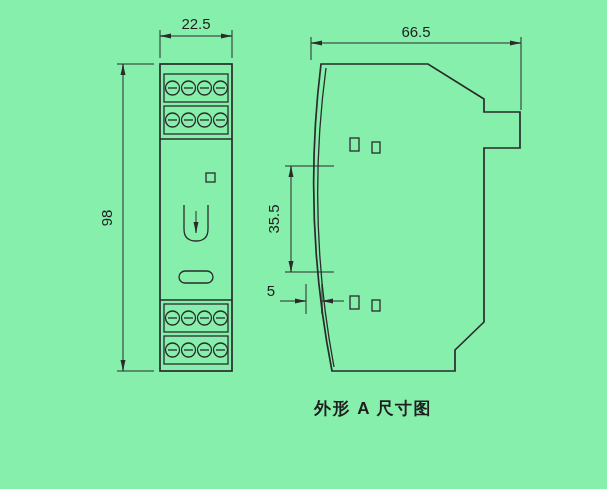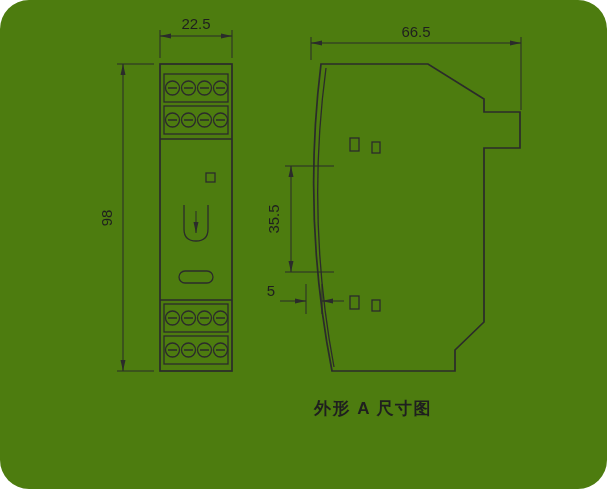--- a/index.html
+++ b/index.html
@@ -2,23 +2,22 @@
 <html><head>
 <meta charset="utf-8">
 <style>
   * { box-sizing: border-box; }
   html, body { margin: 0; padding: 0; background: #ffffff; }
   body { font-family: "Liberation Sans", sans-serif; }
   .sheet {
     position: relative;
     width: 607px;
     height: 489px;
-    background: #4d7c0f;
+    background: #86efac;
     overflow: hidden;
-    border-radius: 29px;
   }
   svg { display: block; }
   .outline { stroke: #2b2b2b; fill: none; stroke-linejoin: miter; stroke-linecap: butt; }
   .thick { stroke-width: 1.7; }
   .mid   { stroke-width: 1.3; }
   .dim   { stroke: #2b2b2b; stroke-width: 1; fill: none; }
   text { fill: #1f1f1f; font-family: "Liberation Sans", sans-serif; }
   .dim-text { font-size: 15px; }
   .caption-text { font-size: 17px; font-weight: 600; letter-spacing: 1.5px; }
 </style>

